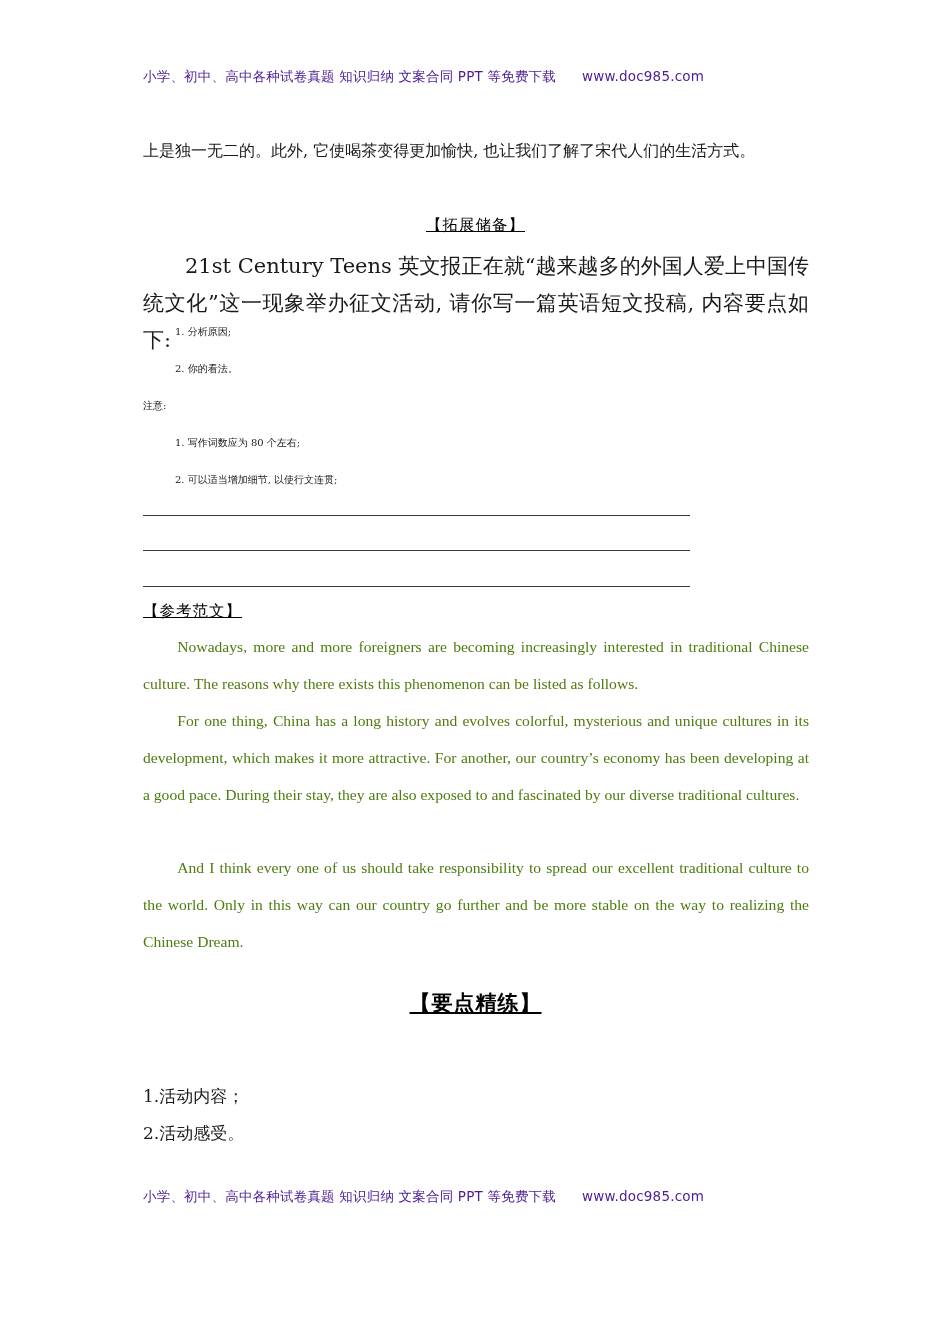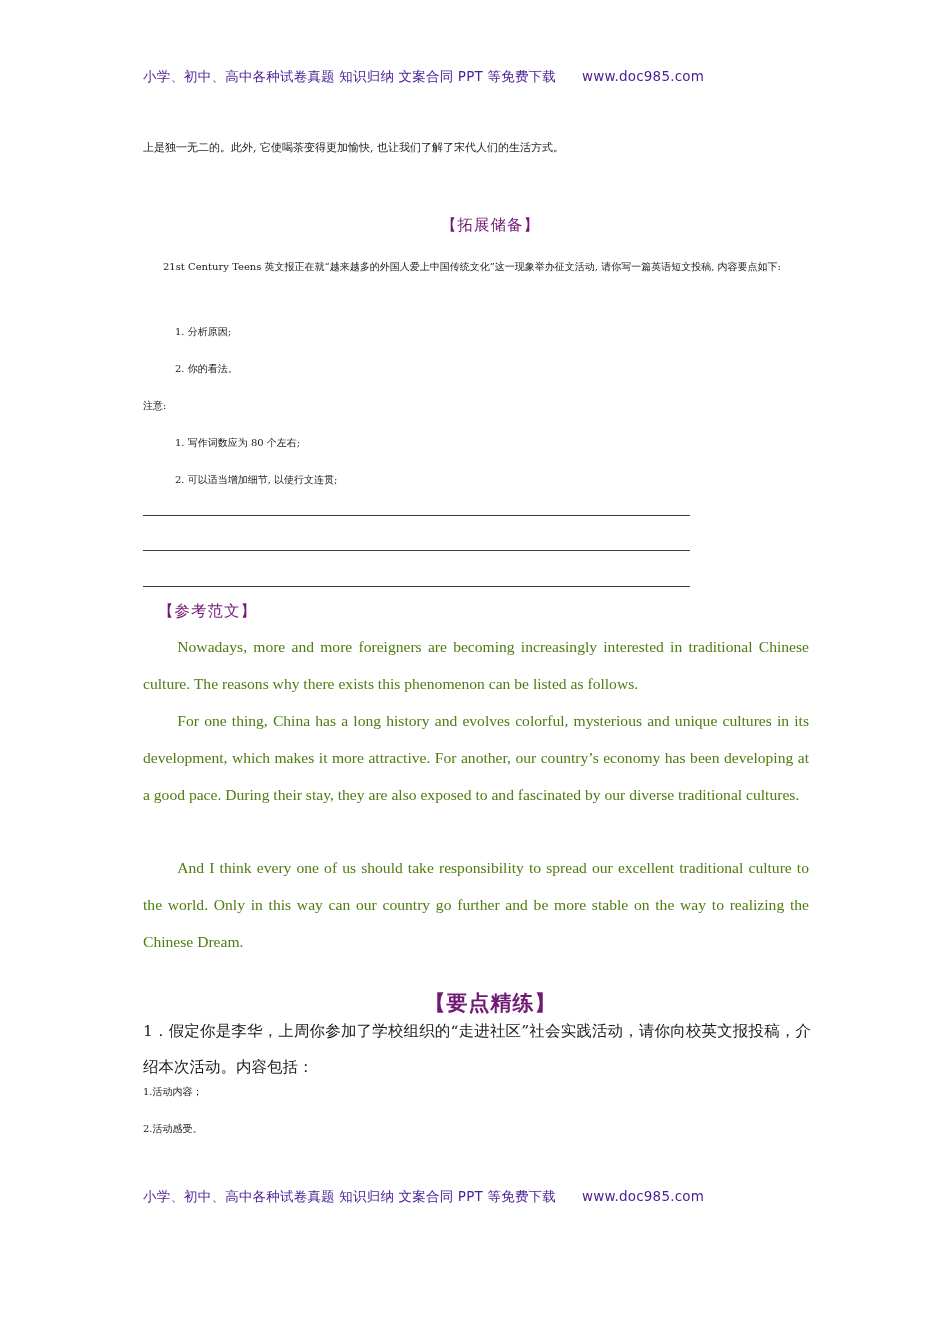--- a/index.html
+++ b/index.html
@@ -37,45 +37,46 @@
     margin-left: 26px;
     font-family: "DejaVu Sans", "Liberation Sans", sans-serif;
   }
 
   
   .cn-line {
     position: absolute;
     left: 143px;
     width: 672px;
     font-family: "DejaVu Serif", "Liberation Serif", serif;
-    font-size: 11px;
+    font-size: 16px;
     color: #1a1a1a;
     line-height: 1.2;
     white-space: nowrap;
   }
 
   .sec-heading {
     position: absolute;
     width: 665px;
-    left: 158px;
-    color: #701a75;
+    left: 143px;
+    color: #000000;
     font-family: "DejaVu Serif", "Liberation Serif", serif;
     font-size: 15.5px;
     letter-spacing: 1px;
+    text-decoration: underline;
   }
   .sec-heading.center { text-align: center; }
   .sec-heading.left   { text-align: left; }
   .sec-heading.bold   { font-weight: bold; font-family: "DejaVu Sans", "Liberation Sans", sans-serif; font-size: 21px; }
 
   .para-cn {
     position: absolute;
     left: 143px;
     width: 666px;
     font-family: "DejaVu Serif", "Liberation Serif", serif;
-    font-size: 10px;
+    font-size: 21px;
     line-height: 37px;
     text-align: justify;
     text-justify: inter-ideograph;
     text-indent: 2em;
   }
 
   .item-cn {
     position: absolute;
     left: 143px;
     width: 666px;
@@ -118,21 +119,21 @@
     font-size: 15.5px;
     line-height: 36px;
     text-align: justify;
     text-justify: inter-ideograph;
   }
   .practice-line {
     position: absolute;
     left: 143px;
     width: 668px;
     font-family: "DejaVu Serif", "Liberation Serif", serif;
-    font-size: 10px;
+    font-size: 17px;
     line-height: 1.2;
     white-space: nowrap;
   }
 </style>
 </head>
 <body>
 
 <div class="page">
 
   <div class="runhead">
@@ -158,21 +159,20 @@
   <div class="rule" style="top:586px;"></div>
 
   <div class="sec-heading left" style="top:601px;">【参考范文】</div>
 
   <div class="para-en" style="top:628px;">Nowadays, more and more foreigners are becoming increasingly interested in traditional Chinese culture. The reasons why there exists this phenomenon can be listed as follows.</div>
   <div class="para-en" style="top:702px;">For one thing, China has a long history and evolves colorful, mysterious and unique cultures in its development, which makes it more attractive. For another, our country’s economy has been developing at a good pace. During their stay, they are also exposed to and fascinated by our diverse traditional cultures.</div>
   <div class="para-en" style="top:849px;">And I think every one of us should take responsibility to spread our excellent traditional culture to the world. Only in this way can our country go further and be more stable on the way to realizing the Chinese Dream.</div>
 
   <div class="sec-heading center bold" style="top:989px;">【要点精练】</div>
 
-  <div class="practice-para" style="top:1013px;">1．假定你是李华，上周你参加了学校组织的“走进社区”社会实践活动，请你向校英文报投稿，介绍本次活动。内容包括：</div>
 
   <div class="practice-line" style="top:1086px;">1.活动内容；</div>
   <div class="practice-line" style="top:1123px;">2.活动感受。</div>
 
   <div class="runfoot">
     <span>小学、初中、高中各种试卷真题  知识归纳  文案合同  PPT 等免费下载</span><span class="url">www.doc985.com</span>
   </div>
 
 </div>
 

